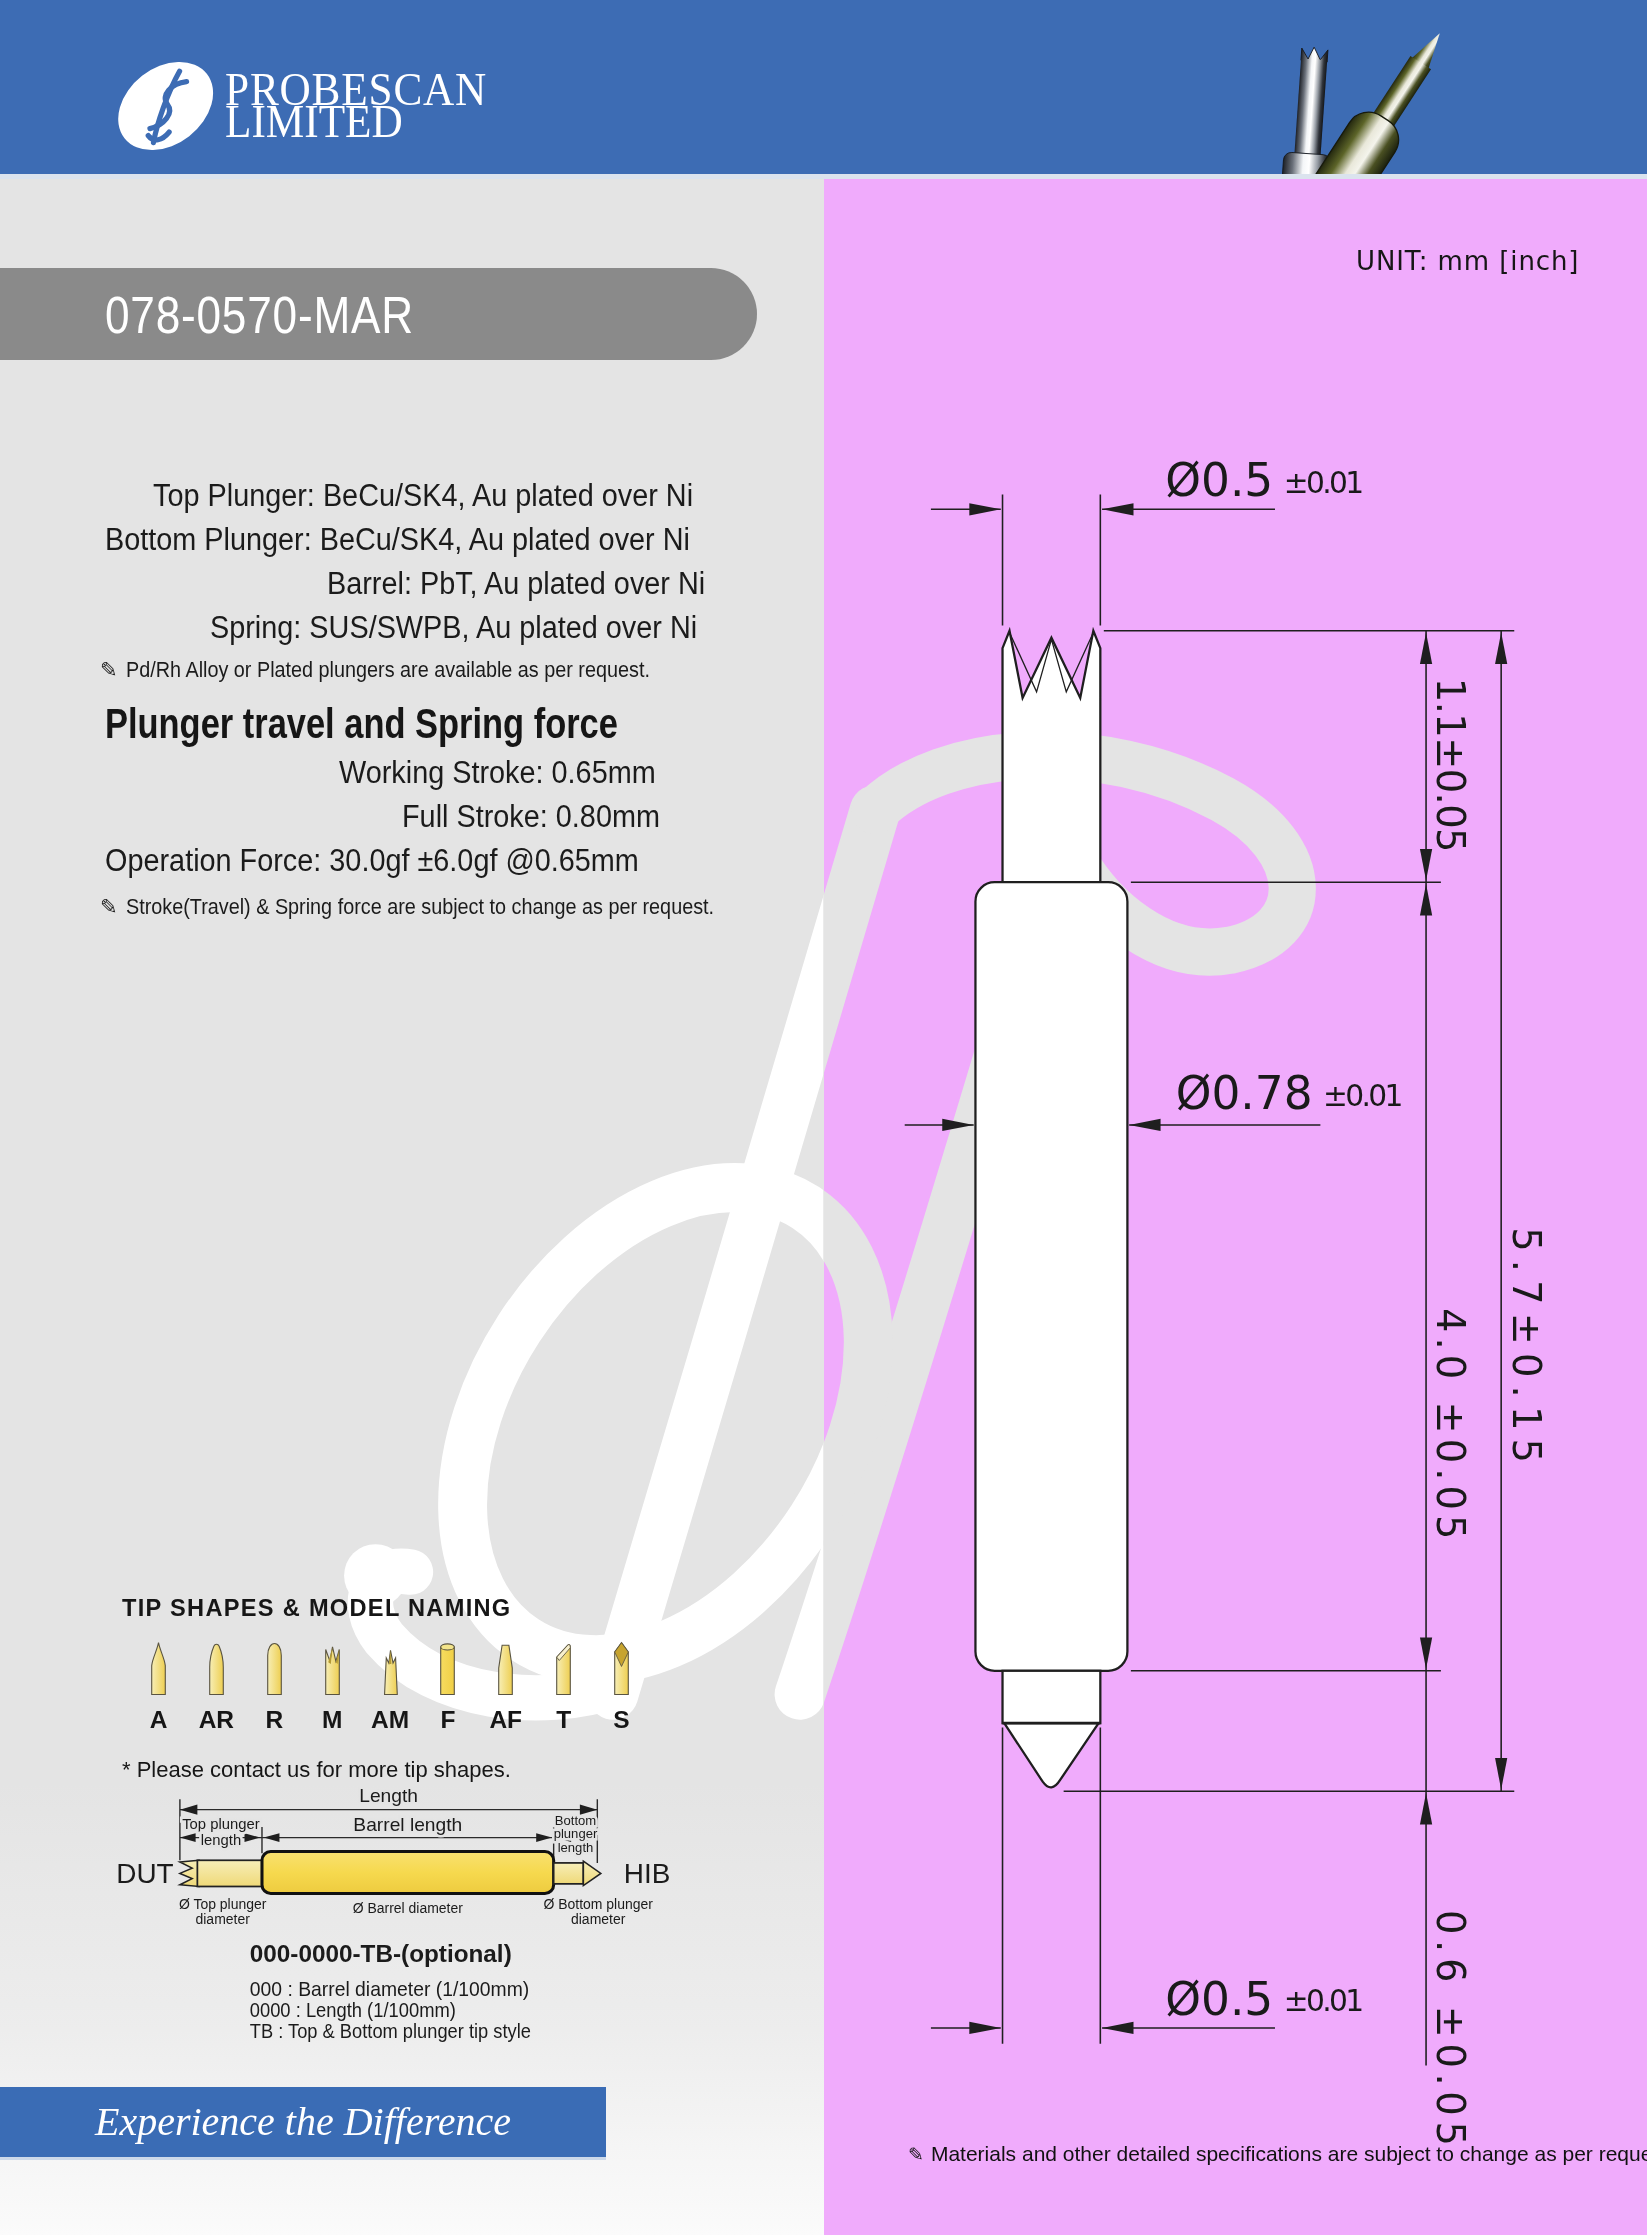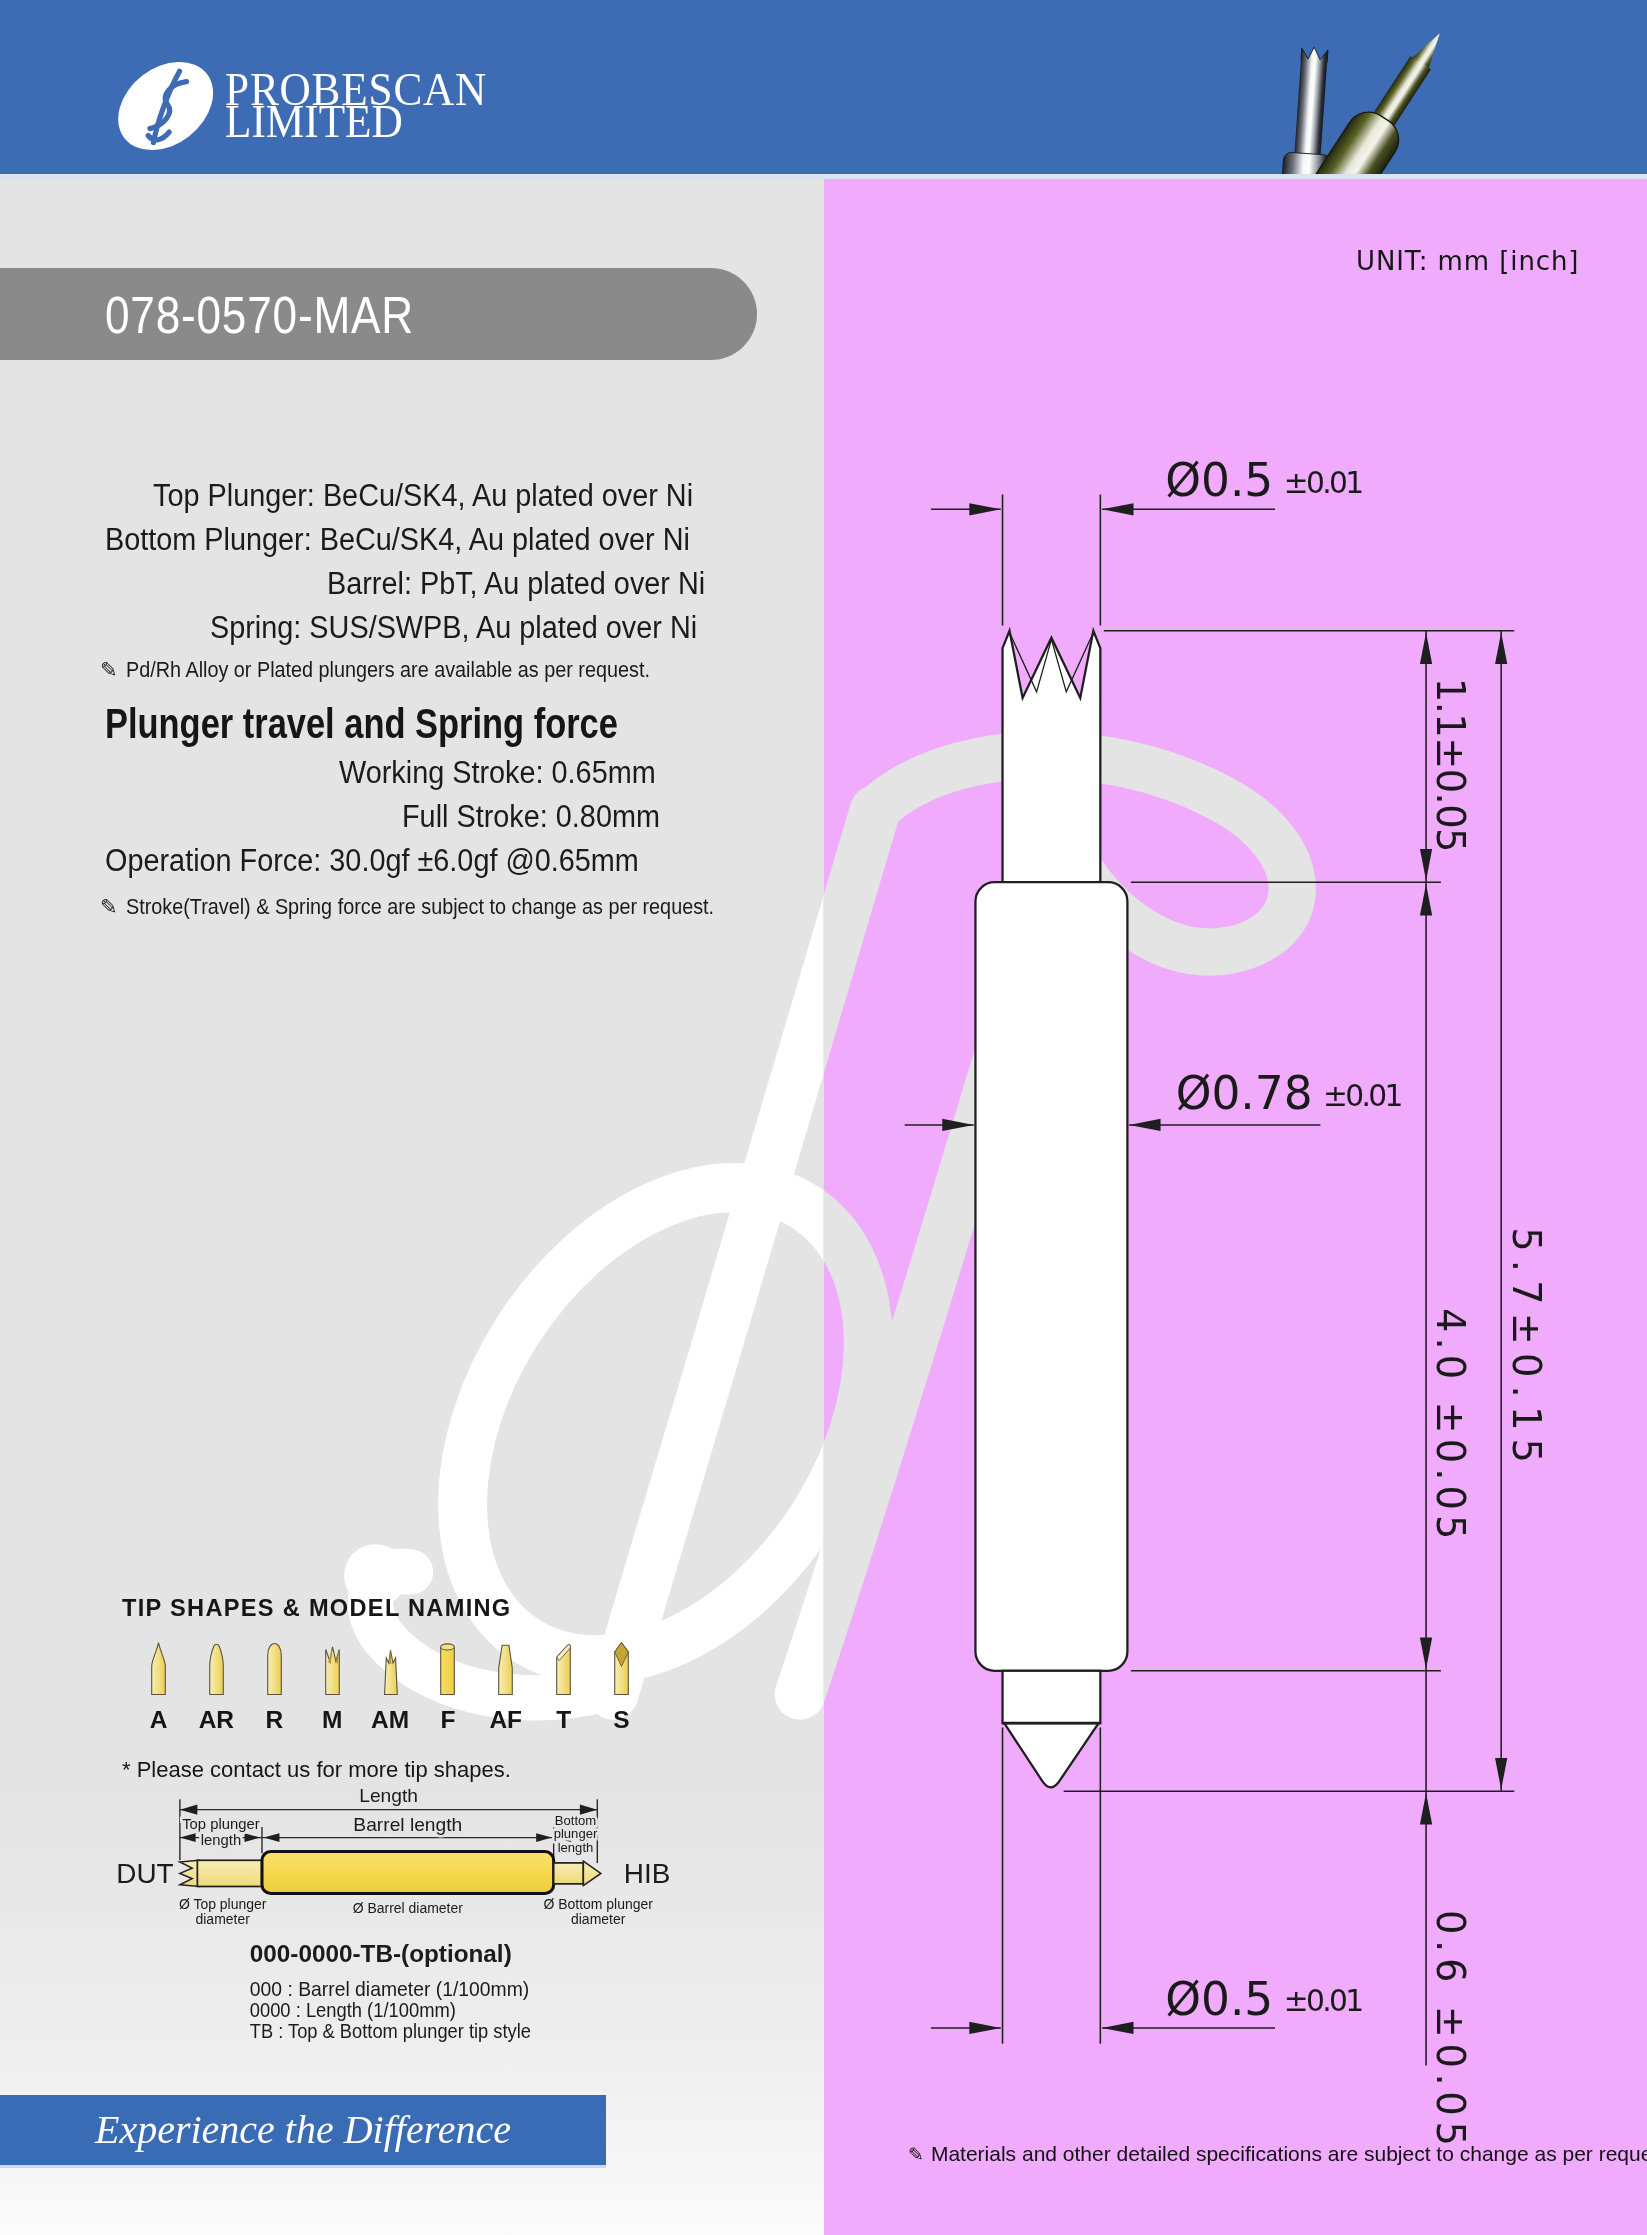--- a/index.html
+++ b/index.html
@@ -35,21 +35,21 @@
   
   .tips{position:absolute;left:122px;top:1595px;width:536px;text-align:left;color:#161616;}
   .tips .t-title{font-size:23.6px;font-weight:bold;letter-spacing:1.3px;white-space:nowrap;}
   .tips .row{display:flex;justify-content:space-between;padding:0 14px;margin-top:19px;}
   .tips .cell{width:45px;display:flex;flex-direction:column;align-items:center;}
   .tips .lbl{margin-top:8.7px;font-size:24.5px;font-weight:600;}
   .tips .t-note{margin-top:23px;font-size:22px;white-space:nowrap;}
   
   .tagline{position:absolute;left:0;top:2087px;width:606px;height:70px;background:#3a6cb5;z-index:2;
            border-bottom:3.5px solid #ccd9ea;color:#fff;text-align:center;line-height:70px;
-           font-family:"Liberation Serif",serif;font-style:italic;font-size:40px;margin-top:8px;}
+           font-family:"Liberation Serif",serif;font-style:italic;font-size:40px;}
   .f-note{position:absolute;left:908px;top:2142px;font-size:21px;color:#111;white-space:nowrap;z-index:2;}
   .f-note .pen{font-size:19px;margin-right:7px;}
   .unit{position:absolute;left:1356px;top:246px;font-size:26px;letter-spacing:0.9px;color:#161616;z-index:2;
         font-family:"DejaVu Sans",sans-serif;}
   text{font-family:"Liberation Sans",sans-serif;fill:#1b1b1b;}
   .dimtxt{font-family:"DejaVu Sans",sans-serif;fill:#1a1a1a;}
   .halo{paint-order:stroke;stroke:#e4e4e4;stroke-width:6px;}
 </style>
 </head>
 <body>

